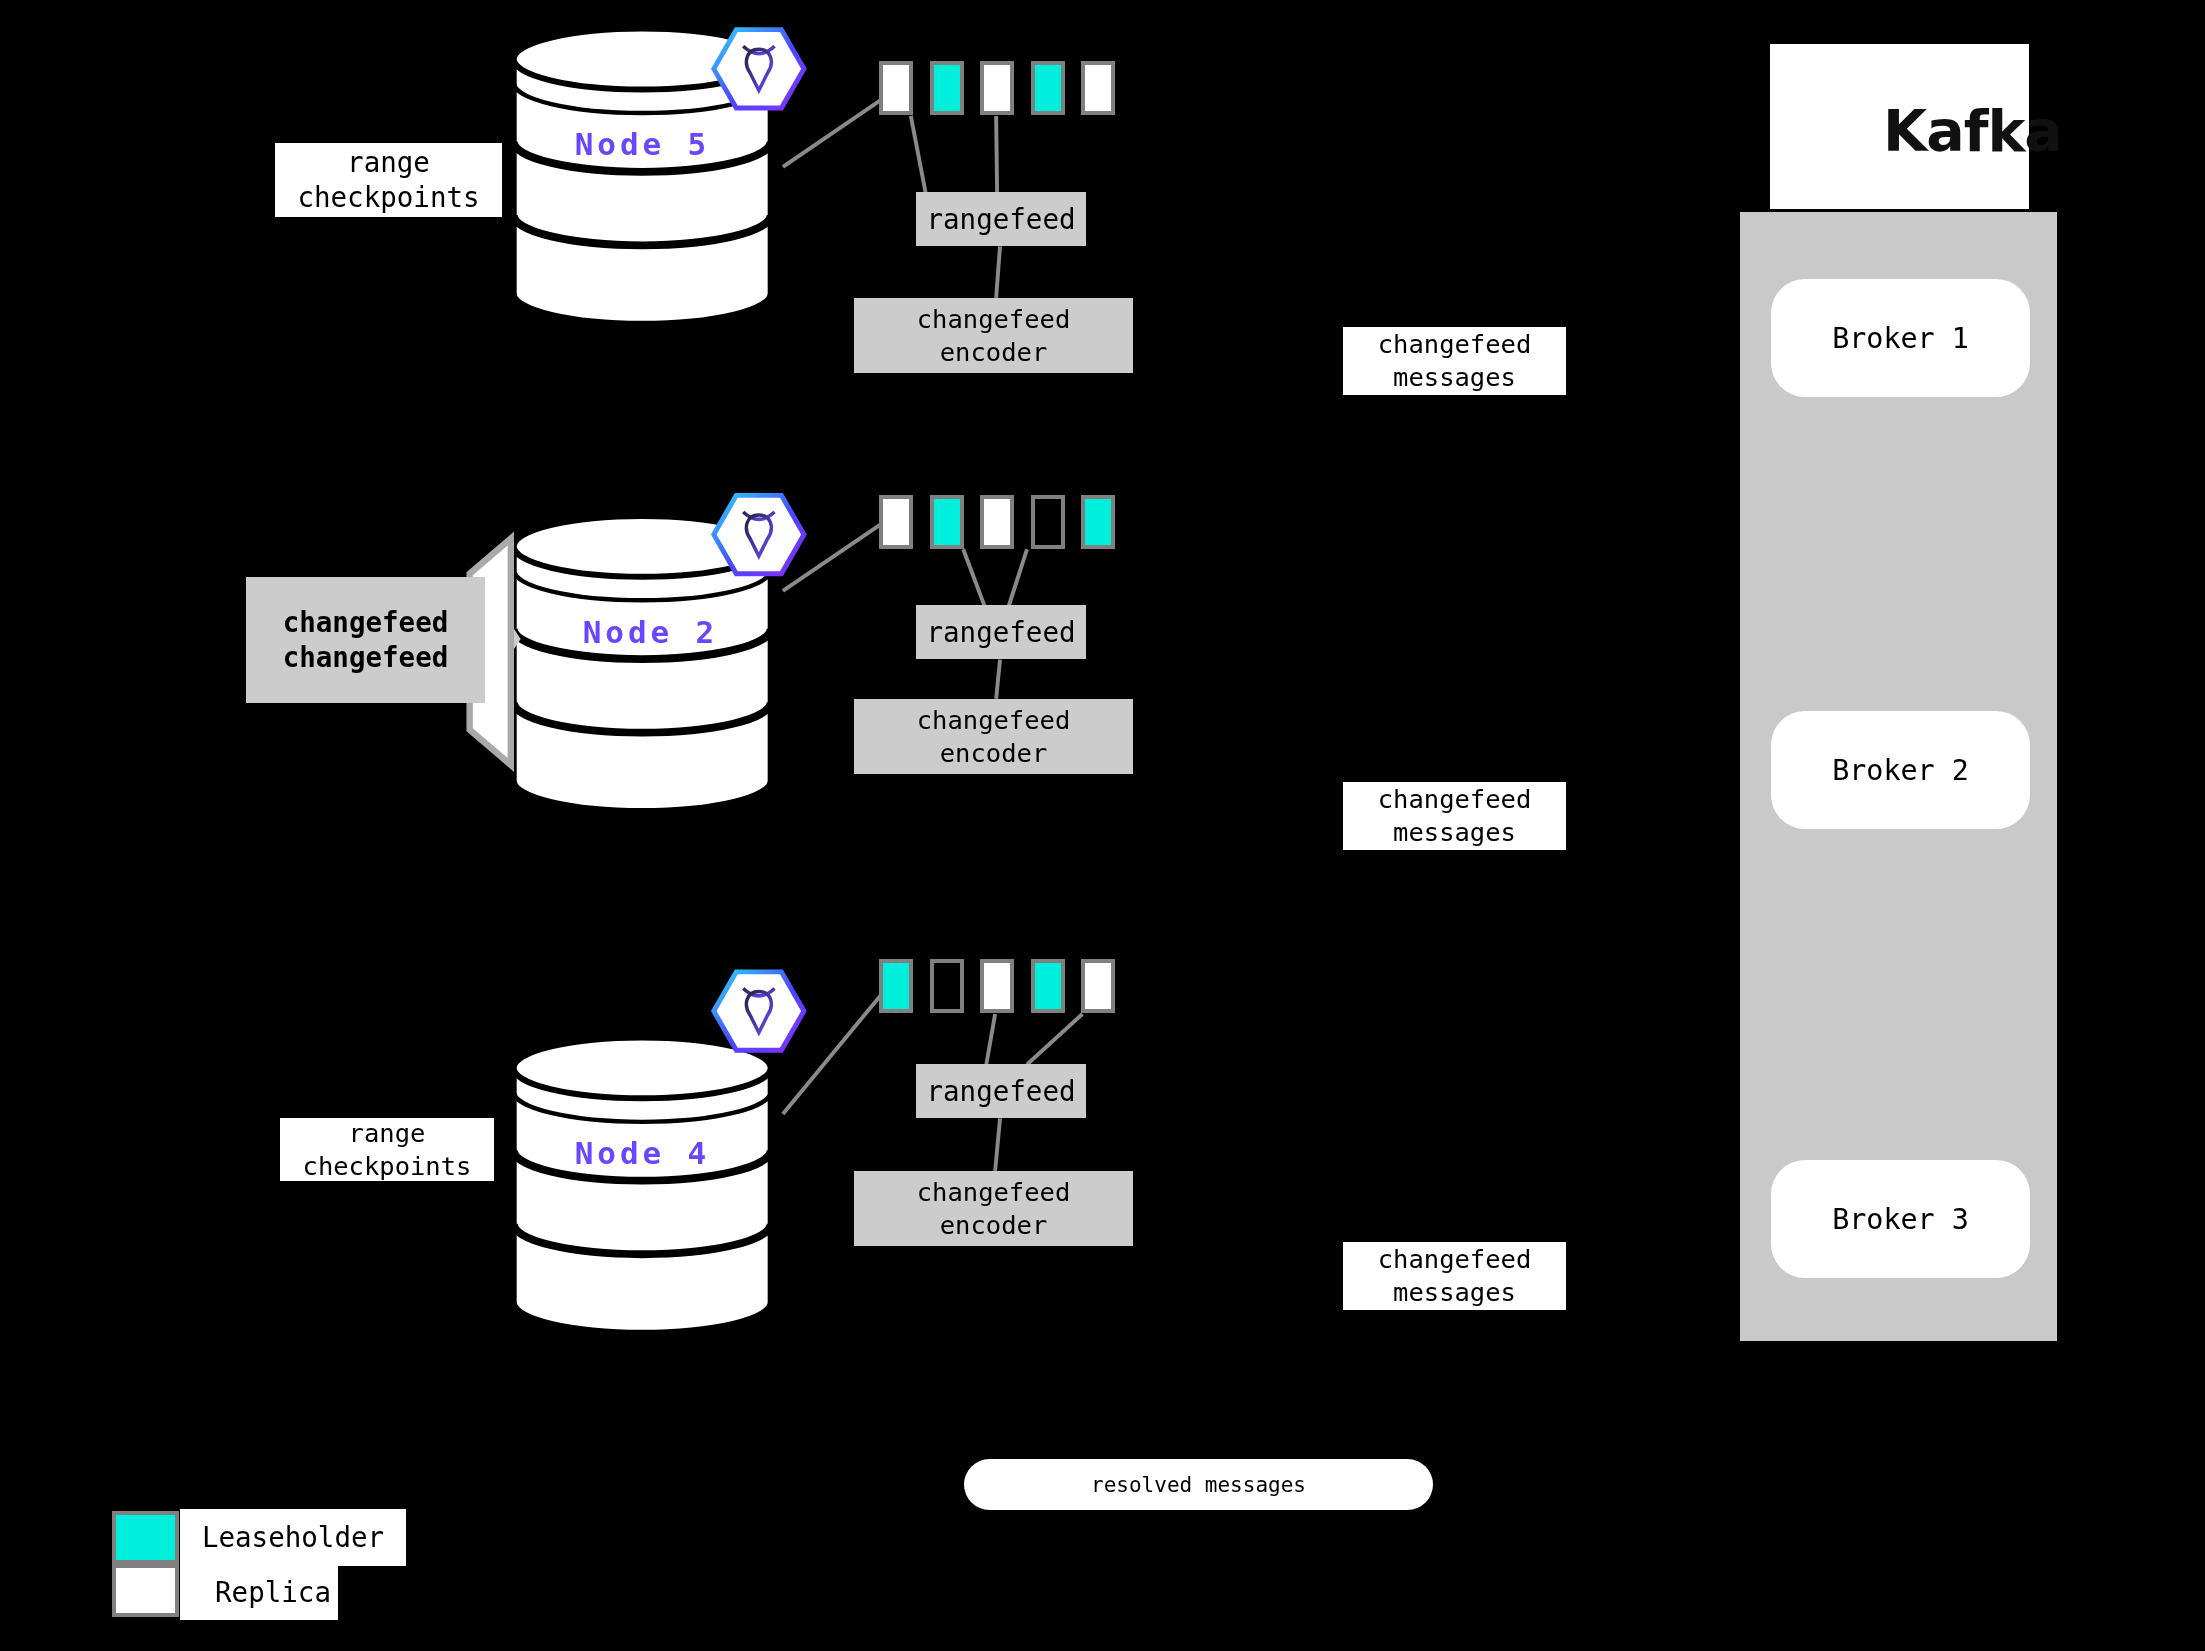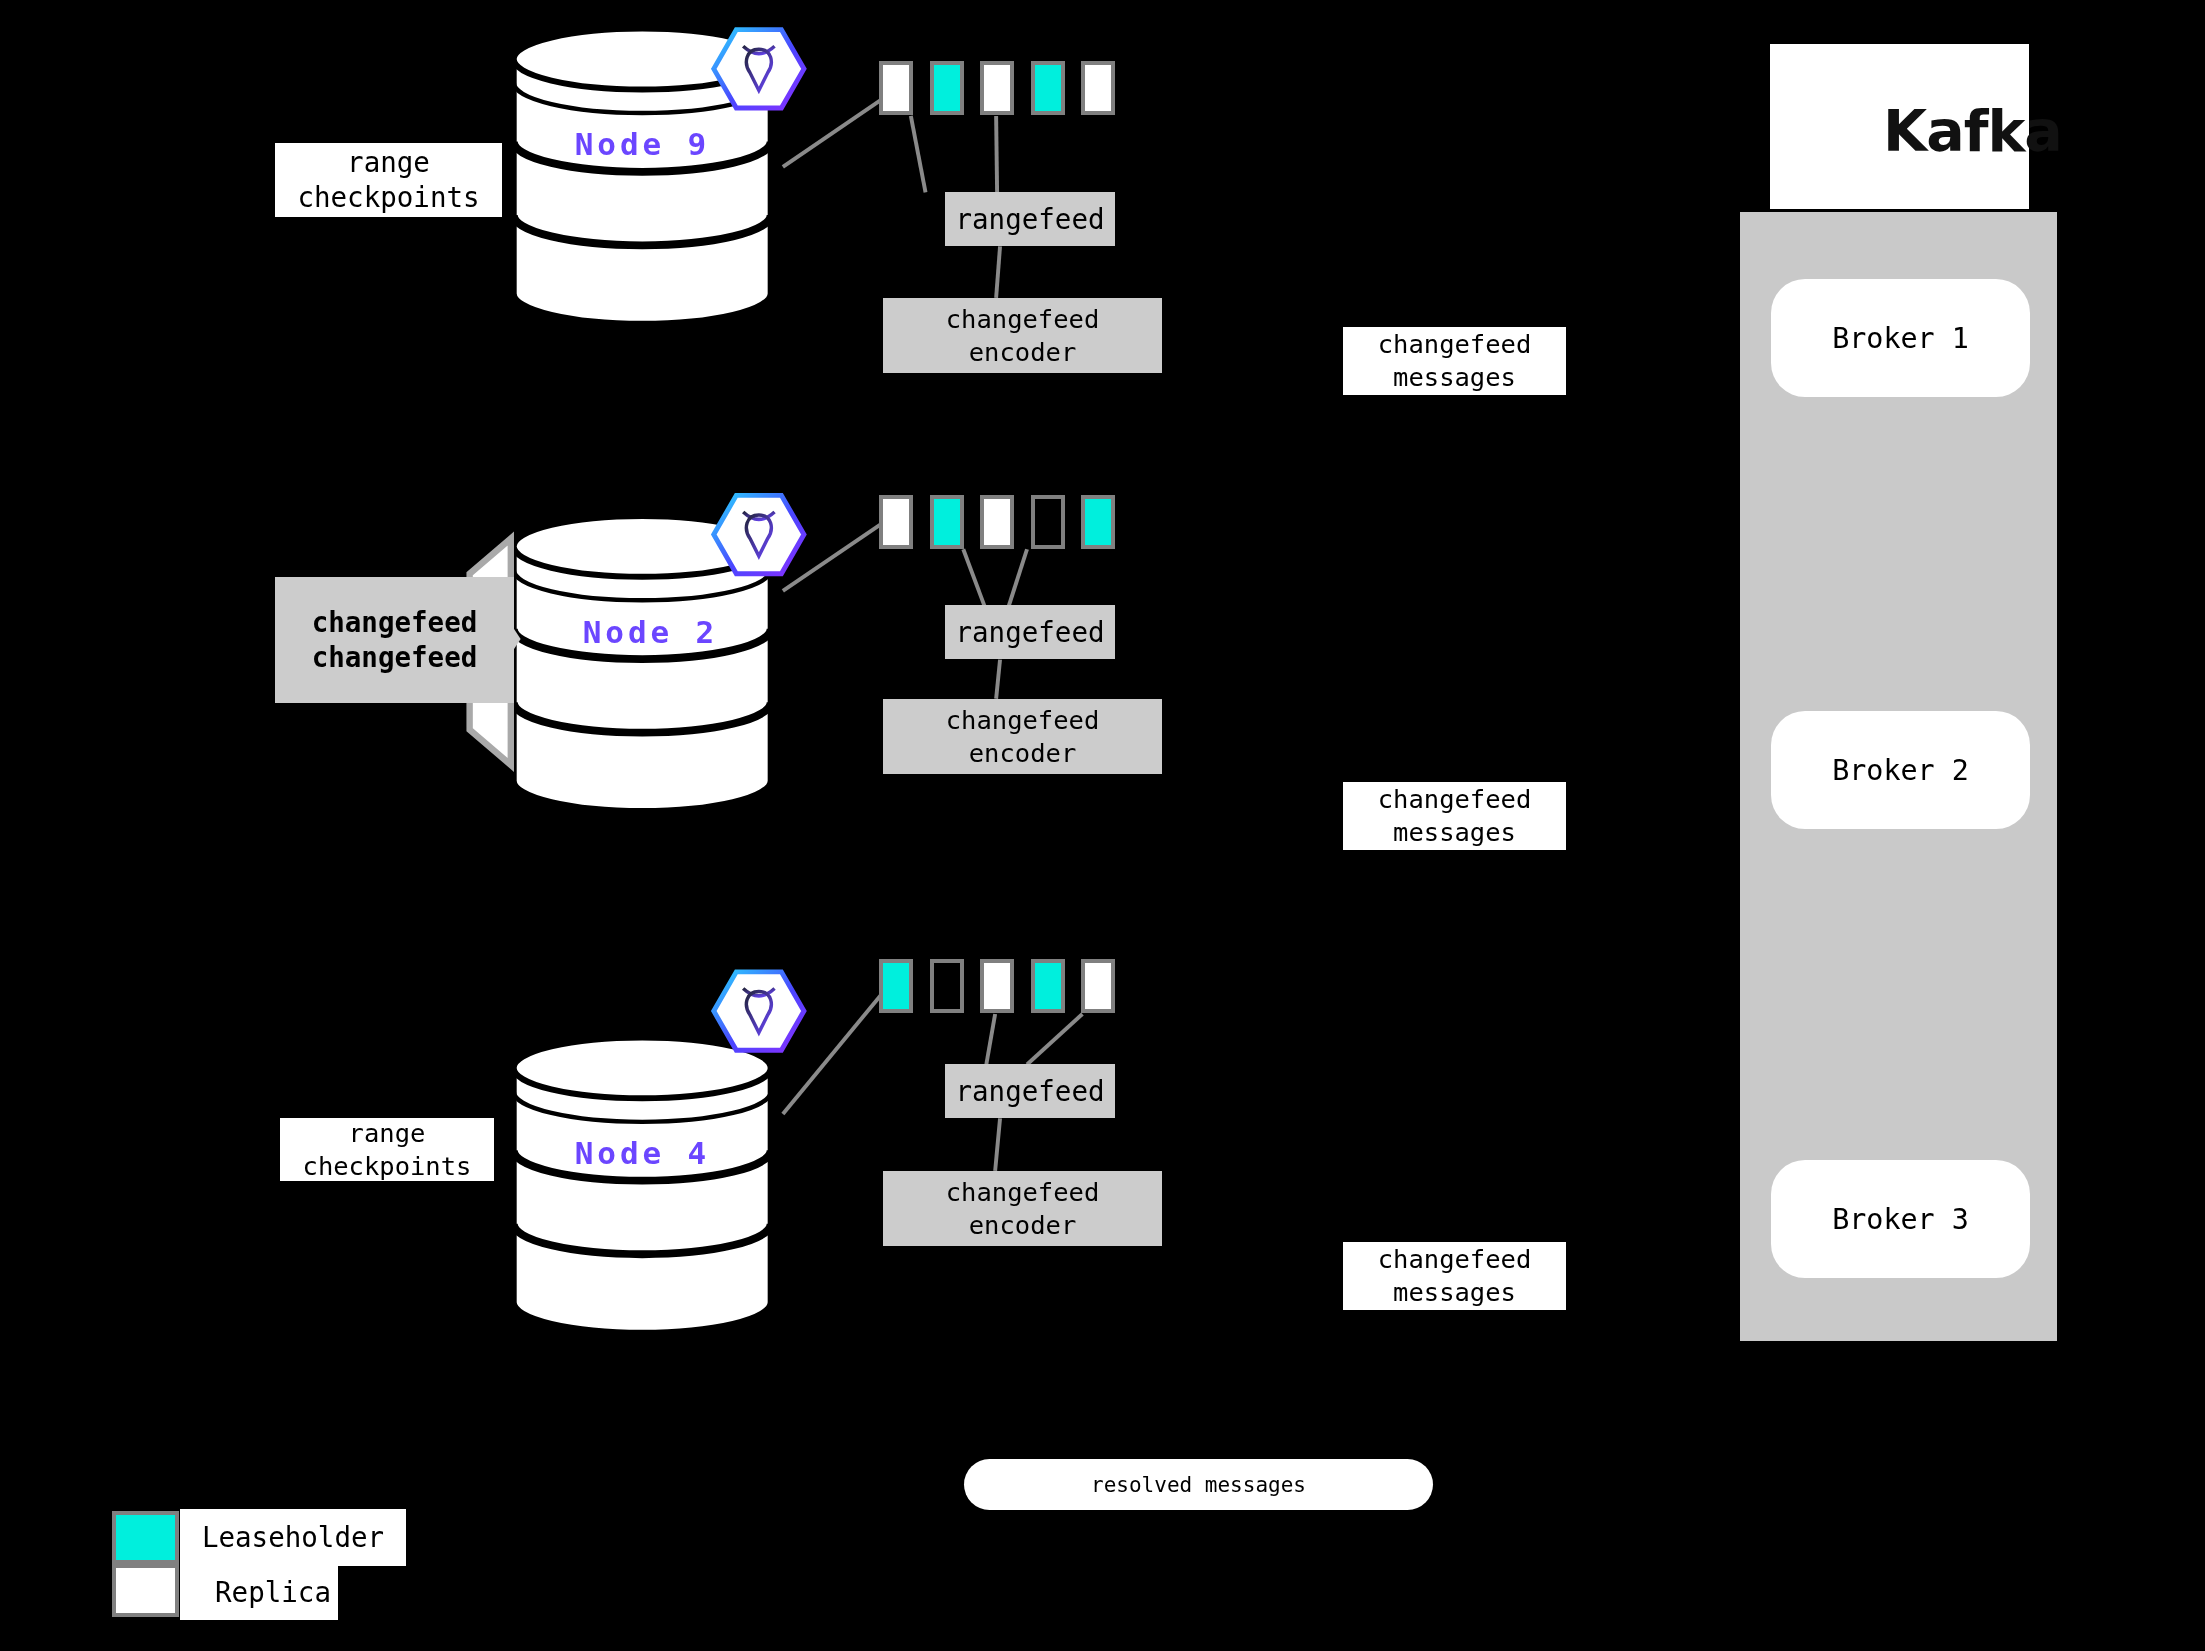--- a/index.html
+++ b/index.html
@@ -7,21 +7,21 @@
     --c-box_gray:#cccccc; --c-container_gray:#c9c9c9; --c-border_gray:#808080;
     --c-line_gray:#8a8a8a; --c-node_purple:#6b46ff; --c-text:#0a0a0a;
   }
   html,body{margin:0;padding:0;background:#000;}
   #canvas{position:relative;width:2205px;height:1652px;background:var(--c-background);
           font-family:"DejaVu Sans Mono","Liberation Mono",monospace;color:var(--c-text);}
   .abs{position:absolute;box-sizing:border-box;}
   .whitebox{background:#fff;color:#000;display:flex;flex-direction:column;
             align-items:center;justify-content:center;text-align:center;}
   .graybox{background:var(--c-box_gray);color:#000;display:flex;flex-direction:column;
-           align-items:center;justify-content:center;text-align:center;margin-left:29px;}
+           align-items:center;justify-content:center;text-align:center;}
   .lbl{font-size:27.5px;line-height:35px;white-space:nowrap;}
   .lbl-sm{font-size:25.5px;line-height:33px;white-space:nowrap;}
   .bold{font-weight:bold;}
   .node-label{font-size:31px;font-weight:bold;color:var(--c-node_purple);letter-spacing:3.9px;white-space:nowrap;}
   .range{width:34px;height:54px;border:4.4px solid var(--c-border_gray);background:transparent;}
   .range[data-kind="leaseholder"]{background:var(--c-leaseholder);}
   .range[data-kind="replica"]{background:var(--c-replica);}
   .range[data-kind="none"]{background:transparent;}
   .broker{background:#fff;border-radius:34px;display:flex;align-items:center;justify-content:center;
           font-size:28.4px;color:#000;}
@@ -136,21 +136,21 @@
   <div class="abs" style="left:1740px;top:212px;width:317px;height:1129px;background:var(--c-container_gray);"></div>
 
   <div class="abs whitebox" style="left:1770px;top:44px;width:259px;height:165px;">
     <div class="kafka-word" style="position:absolute;left:113px;top:54px;">Kafka</div>
   </div>
 
   <div class="abs broker" style="left:1771px;top:279px;width:259px;height:118px;">Broker 1</div>
   <div class="abs broker" style="left:1771px;top:711px;width:259px;height:118px;">Broker 2</div>
   <div class="abs broker" style="left:1771px;top:1160px;width:259px;height:118px;text-align:center;">Broker 3</div>
 
-  <div class="abs node-label" style="left:514px;top:126px;width:257px;text-align:center;">Node 9</div>
+  <div class="abs node-label" style="left:514px;top:126px;width:257px;text-align:center;">Node 5</div>
   <div class="abs node-label" style="left:514px;top:614px;width:257px;text-align:center;padding-left:16px;">Node 2</div>
   <div class="abs node-label" style="left:514px;top:1135px;width:257px;text-align:center;">Node 4</div>
 
   <div class="abs whitebox" style="left:275px;top:143px;width:227px;height:74px;overflow:hidden;">
     <span class="lbl">range</span>
     <span class="lbl">checkpoints</span>
   </div>
 
   <div class="abs graybox" style="left:246px;top:577px;width:239px;height:126px;">
     <span class="lbl bold">changefeed</span>

